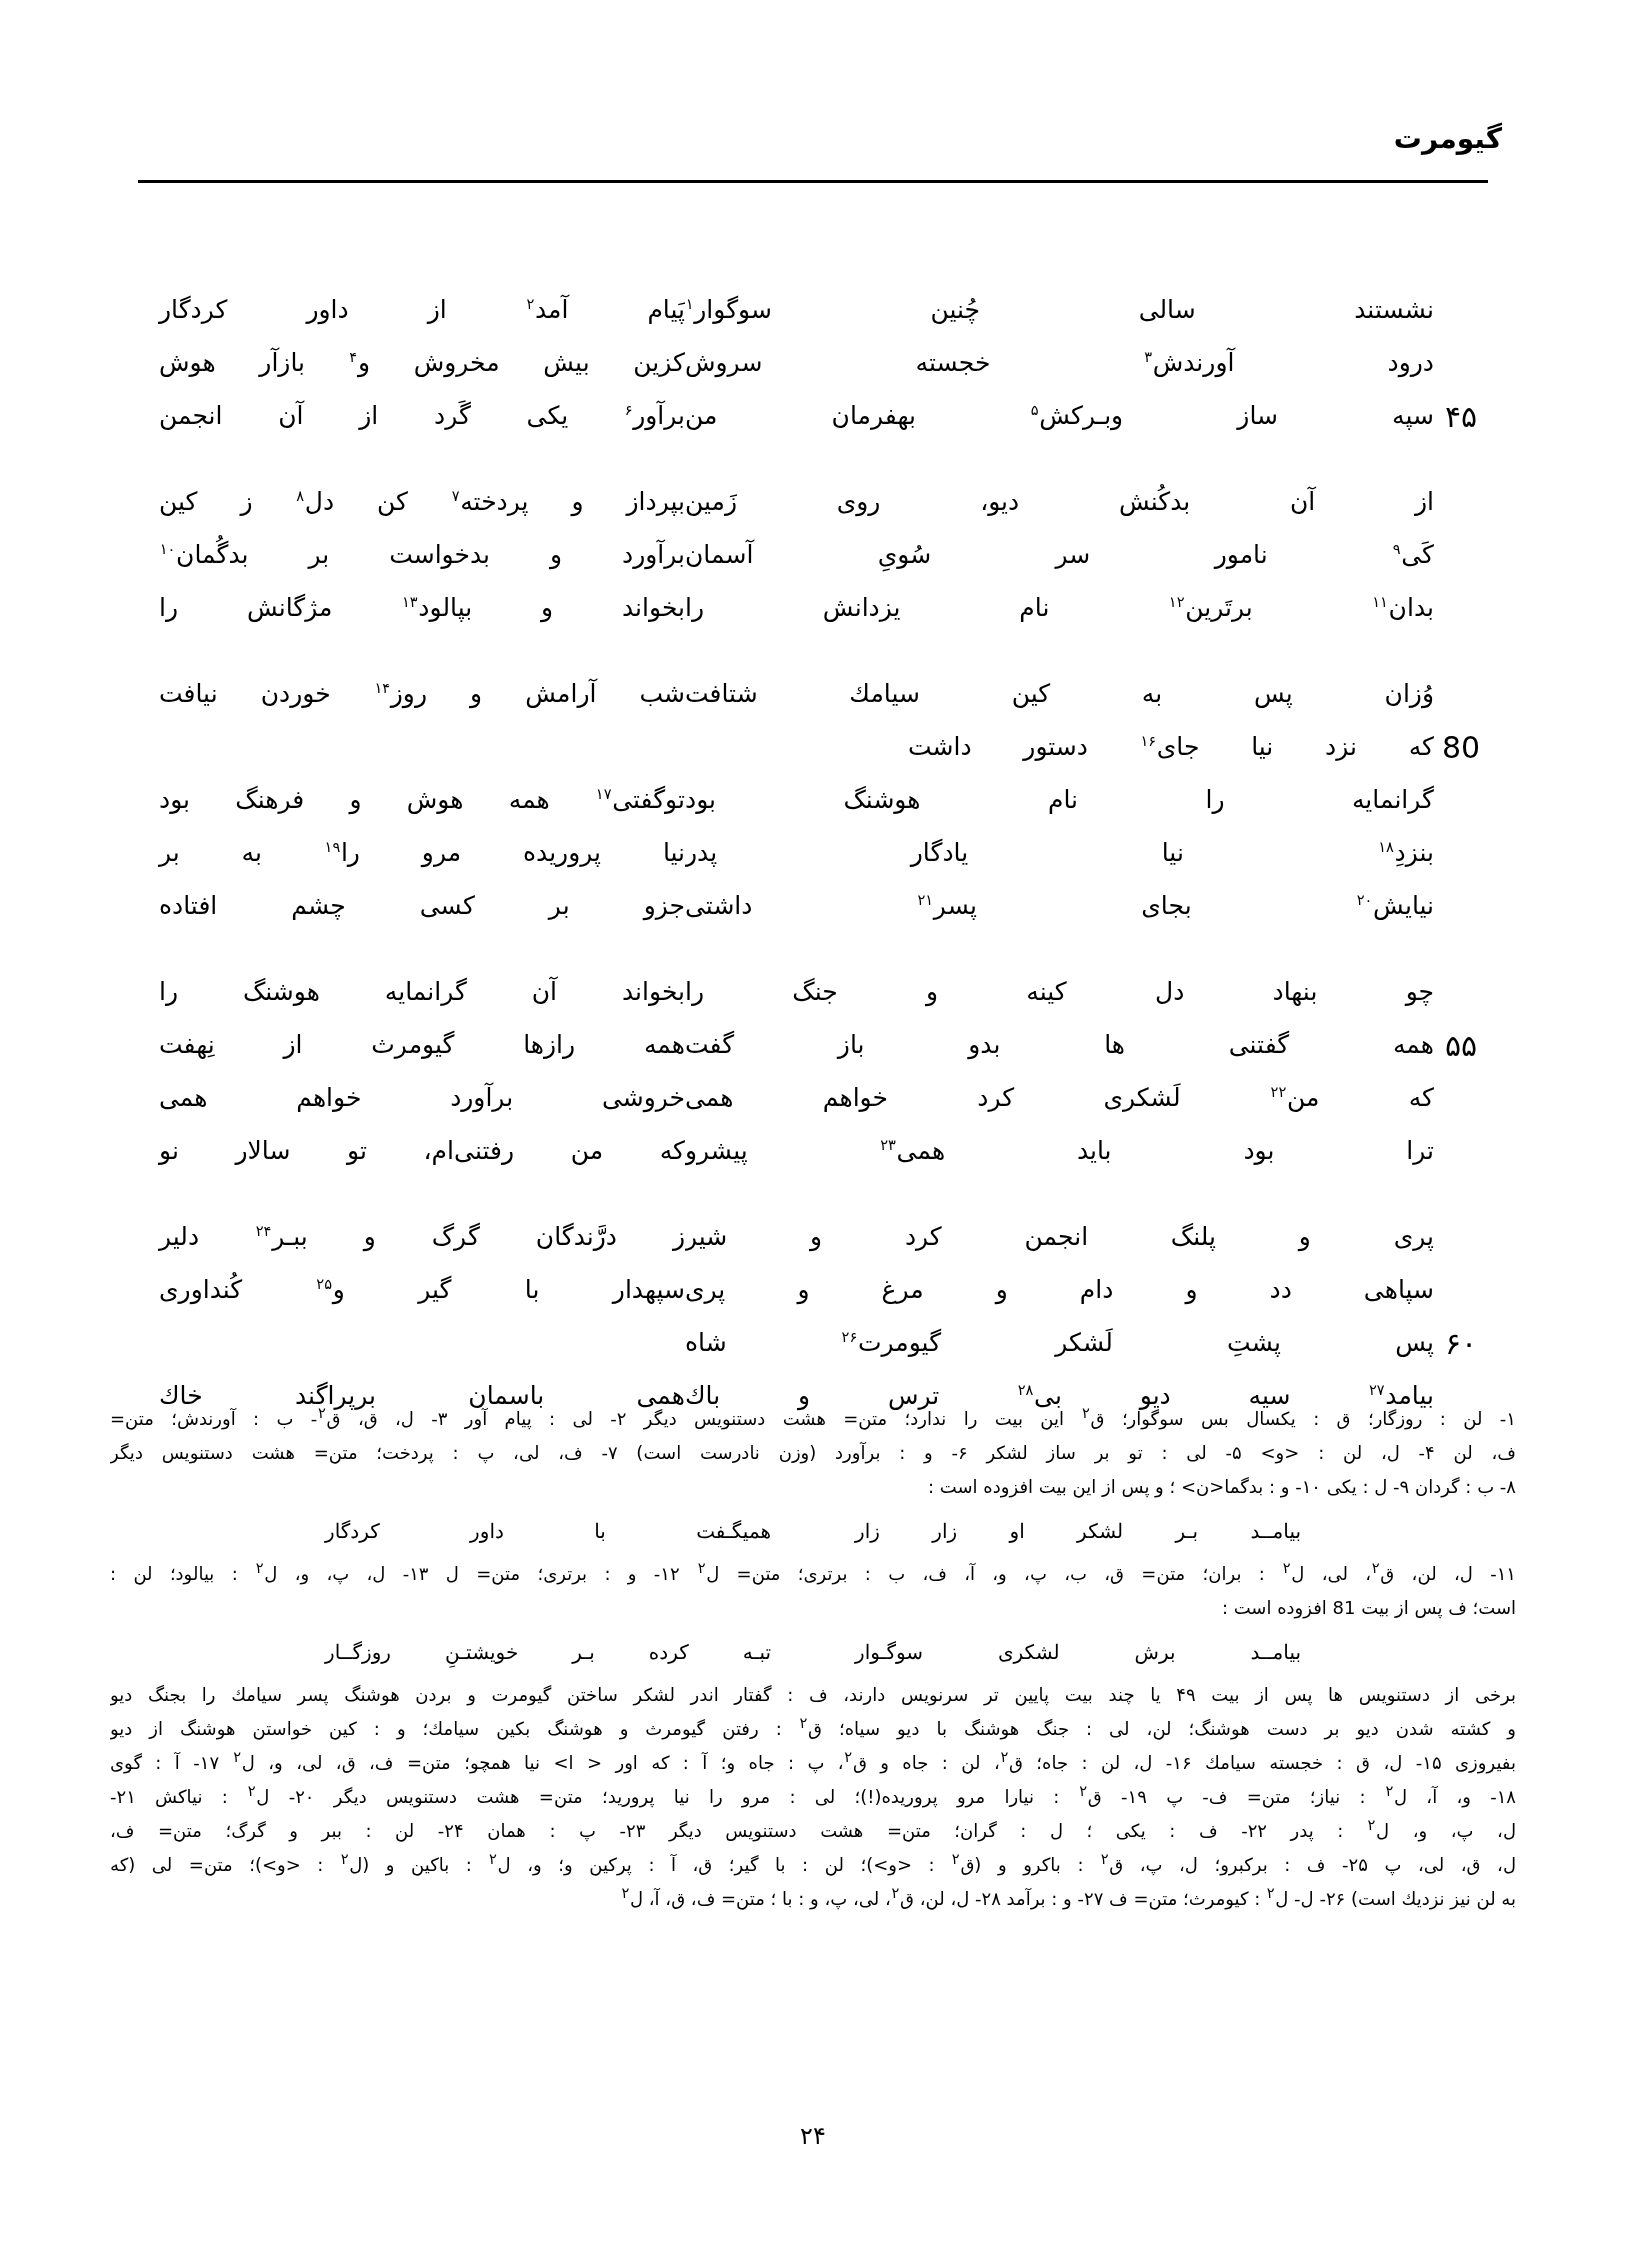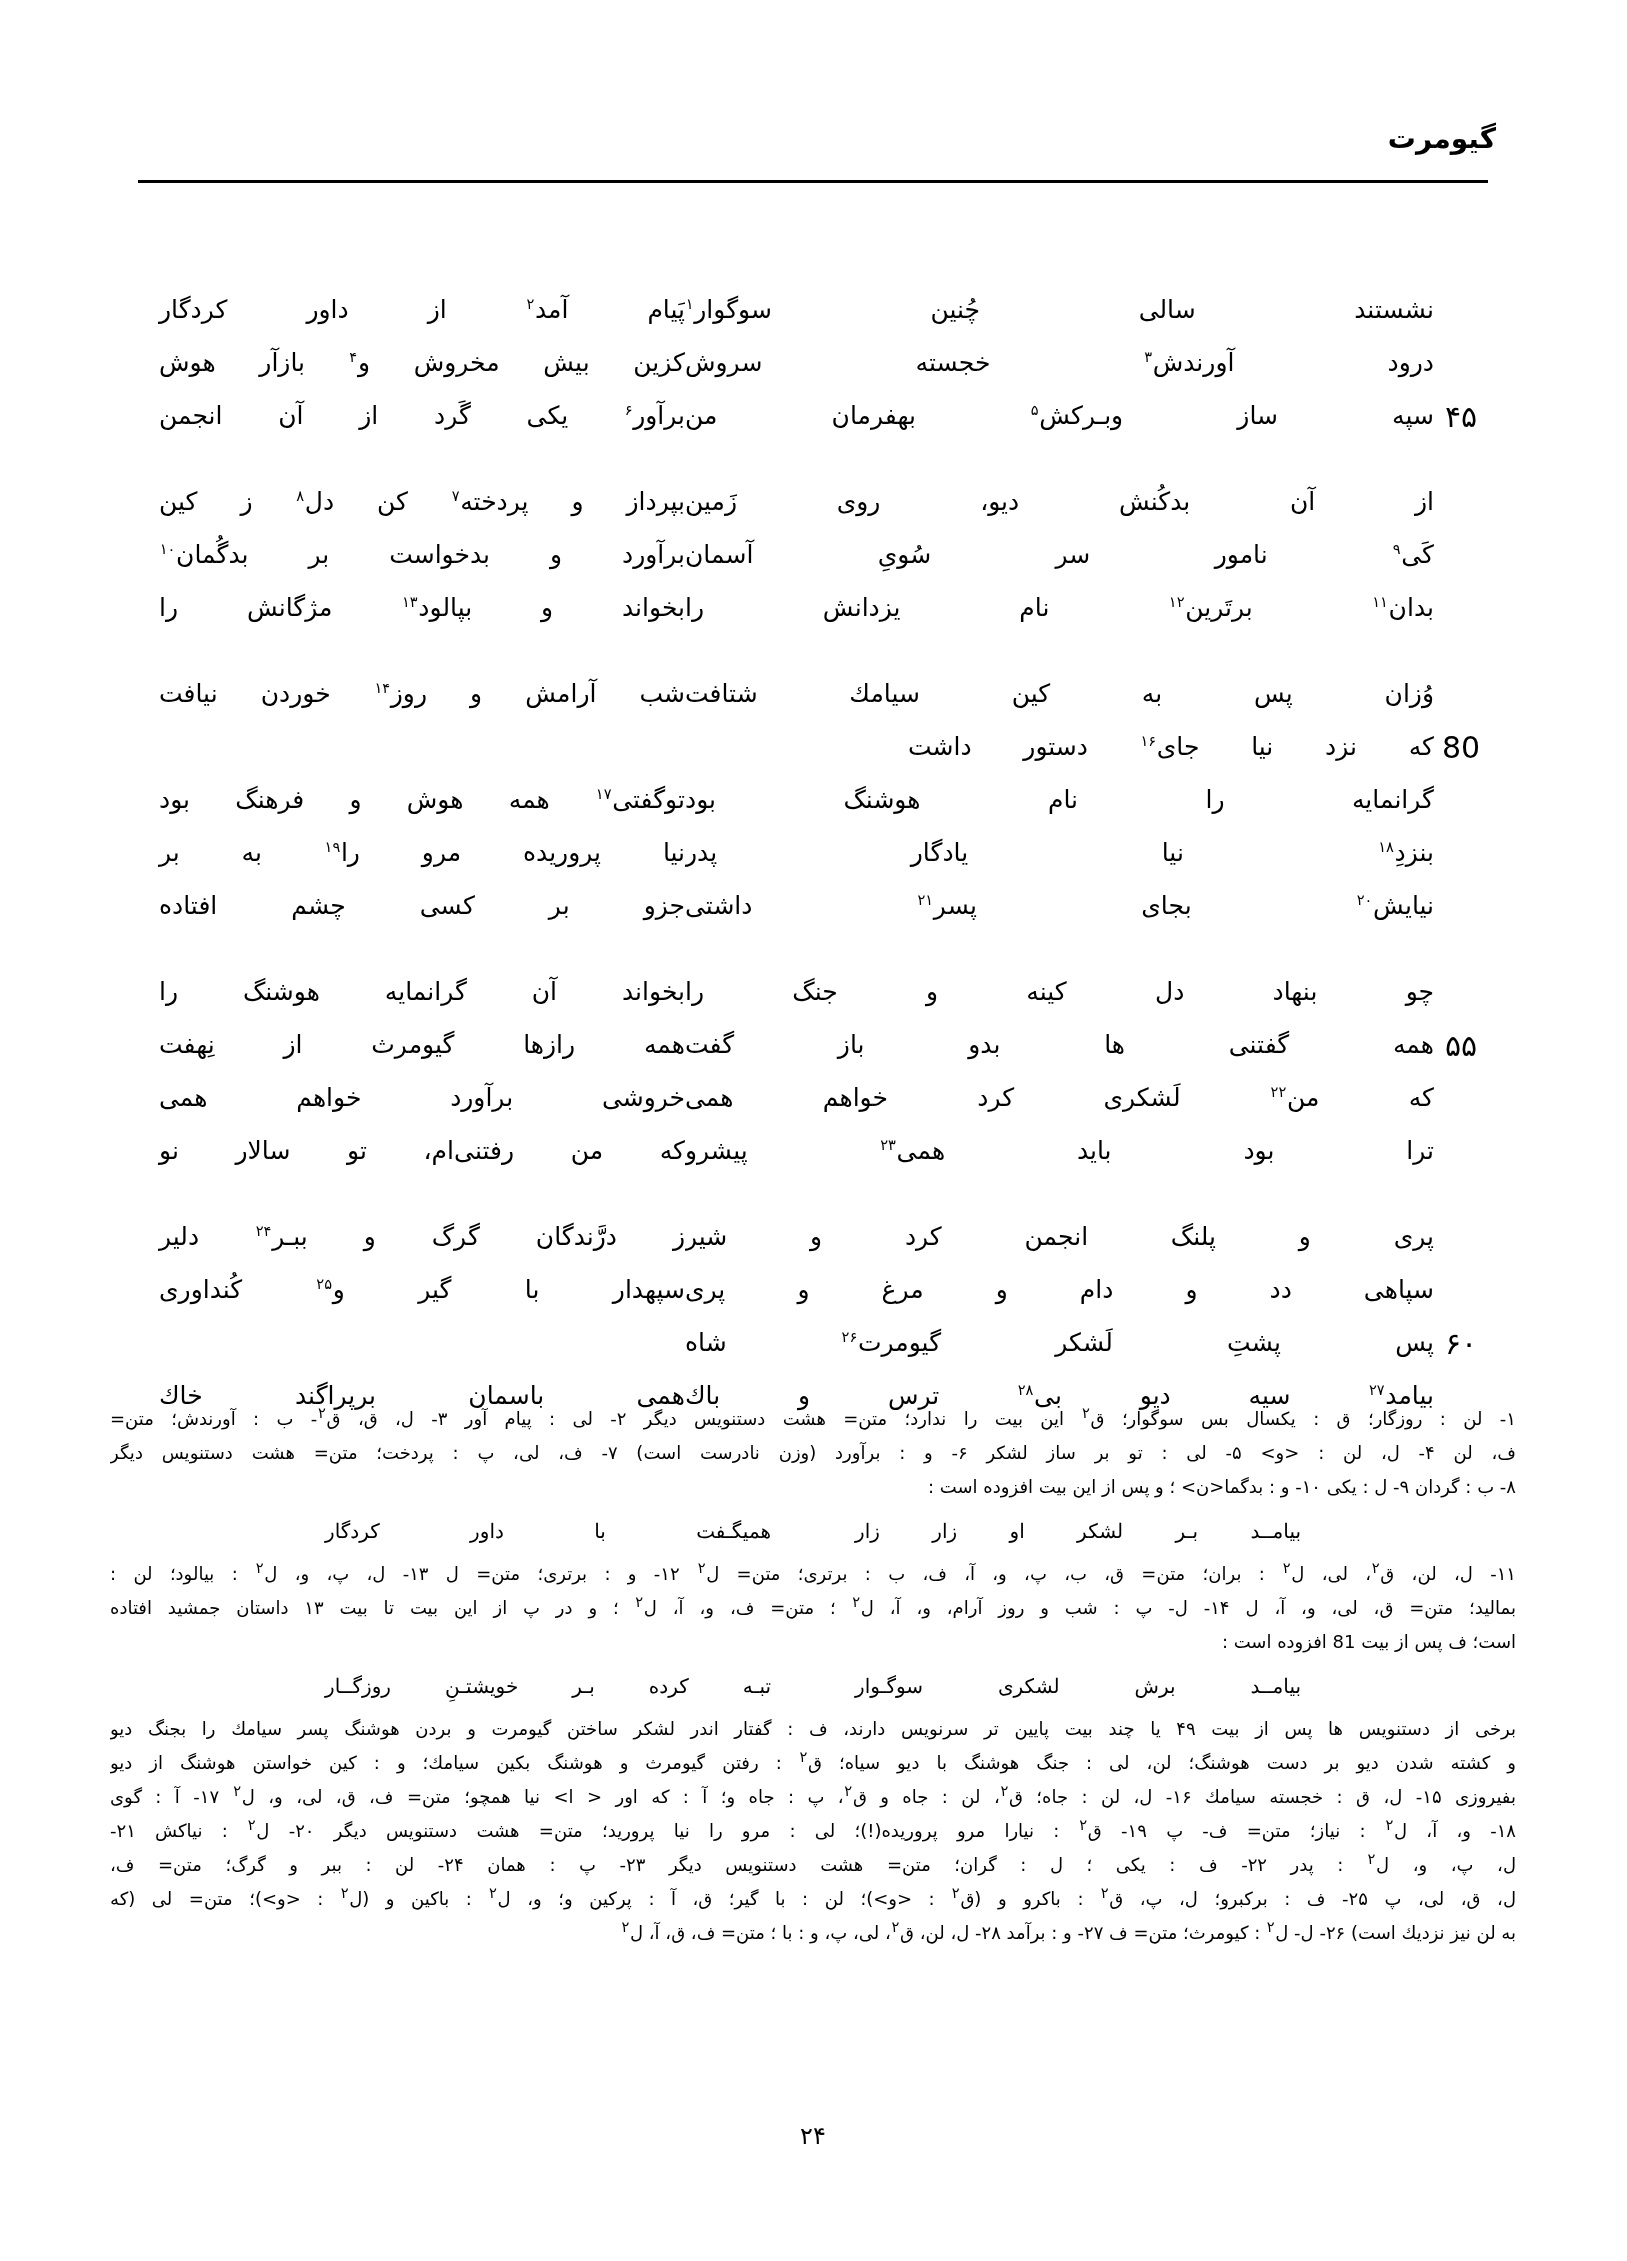--- a/index.html
+++ b/index.html
@@ -19,21 +19,21 @@
     height: 2261px;
     background: #ffffff;
     overflow: hidden;
     box-sizing: border-box;
   }
 
   
   .running-head {
     position: absolute;
     top: 124px;
-    right: 131px;
+    right: 125px;
     left: 139px;
     height: 64px;
   }
   .running-head-title {
     position: absolute;
     right: 0;
     top: 0;
     font-size: 28px;
     font-weight: bold;
     letter-spacing: 0;
@@ -258,21 +258,20 @@
 
   <div class="apparatus" id="apparatus">
       <div class="app-line">۱- لن : روزگار؛ ق : یکسال بس سوگوار؛ ق<sup class="fn">۲</sup> این بیت را ندارد؛ متن= هشت دستنویس دیگر     ۲- لی : پیام آور     ۳- ل، ق، ق<sup class="fn">۲</sup>- ب : آورندش؛ متن=</div>
       <div class="app-line">ف، لن     ۴- ل، لن : &lt;و&gt;     ۵- لی : تو بر ساز لشکر     ۶- و : برآورد (وزن نادرست است)     ۷- ف، لی، پ : پردخت؛ متن= هشت دستنویس دیگر</div>
       <div class="app-line last">۸- ب : گردان     ۹- ل : یکی     ۱۰- و : بدگما&lt;ن&gt; ؛ و پس از این بیت افزوده است :</div>
       <div class="app-bayt">
         <div class="half">بیامــد بـر لشکر او زار زار</div>
         <div class="half">همیگـفت با داور کردگار</div>
       </div>
       <div class="app-line">۱۱- ل، لن، ق<sup class="fn">۲</sup>، لی، ل<sup class="fn">۲</sup> : بران؛ متن= ق، ب، پ، و، آ، ف، ب : برتری؛ متن= ل<sup class="fn">۲</sup>     ۱۲- و : برتری؛ متن= ل     ۱۳- ل، پ، و، ل<sup class="fn">۲</sup> : بیالود؛ لن :</div>
-      <div class="app-line">بمالید؛ متن= ق، لی، و، آ، ل     ۱۴- ل- پ : شب و روز آرام، و، آ، ل<sup class="fn">۲</sup> ؛ متن= ف، و، آ، ل<sup class="fn">۲</sup> ؛ و در پ از این بیت تا بیت ۱۳ داستان جمشید افتاده</div>
       <div class="app-line last">است؛ ف پس از بیت 81 افزوده است :</div>
       <div class="app-bayt">
         <div class="half">بیامــد برش لشکری سوگـوار</div>
         <div class="half">تبـه کرده بـر خویشتـنِ روزگــار</div>
       </div>
       <div class="app-line">برخی از دستنویس ها پس از بیت ۴۹ یا چند بیت پایین تر سرنویس دارند، ف : گفتار اندر لشکر ساختن گیومرت و بردن هوشنگ پسر سیامك را بجنگ دیو</div>
       <div class="app-line">و کشته شدن دیو بر دست هوشنگ؛ لن، لی : جنگ هوشنگ با دیو سیاه؛ ق<sup class="fn">۲</sup> : رفتن گیومرث و هوشنگ بکین سیامك؛ و : کین خواستن هوشنگ از دیو</div>
       <div class="app-line">بفیروزی     ۱۵- ل، ق : خجسته سیامك     ۱۶- ل، لن : جاه؛ ق<sup class="fn">۲</sup>، لن : جاه و ق<sup class="fn">۲</sup>، پ : جاه و؛ آ : که اور &lt; ا&gt; نیا همچو؛ متن= ف، ق، لی، و، ل<sup class="fn">۲</sup>     ۱۷- آ : گوی</div>
       <div class="app-line">۱۸- و، آ، ل<sup class="fn">۲</sup> : نیاز؛ متن= ف- پ     ۱۹- ق<sup class="fn">۲</sup> : نیارا مرو پروریده(!)؛ لی : مرو را نیا پرورید؛ متن= هشت دستنویس دیگر     ۲۰- ل<sup class="fn">۲</sup> : نیاکش     ۲۱-</div>
       <div class="app-line">ل، پ، و، ل<sup class="fn">۲</sup> : پدر     ۲۲- ف : یکی ؛ ل : گران؛ متن= هشت دستنویس دیگر     ۲۳- پ : همان     ۲۴- لن : ببر و گرگ؛ متن= ف،</div>

